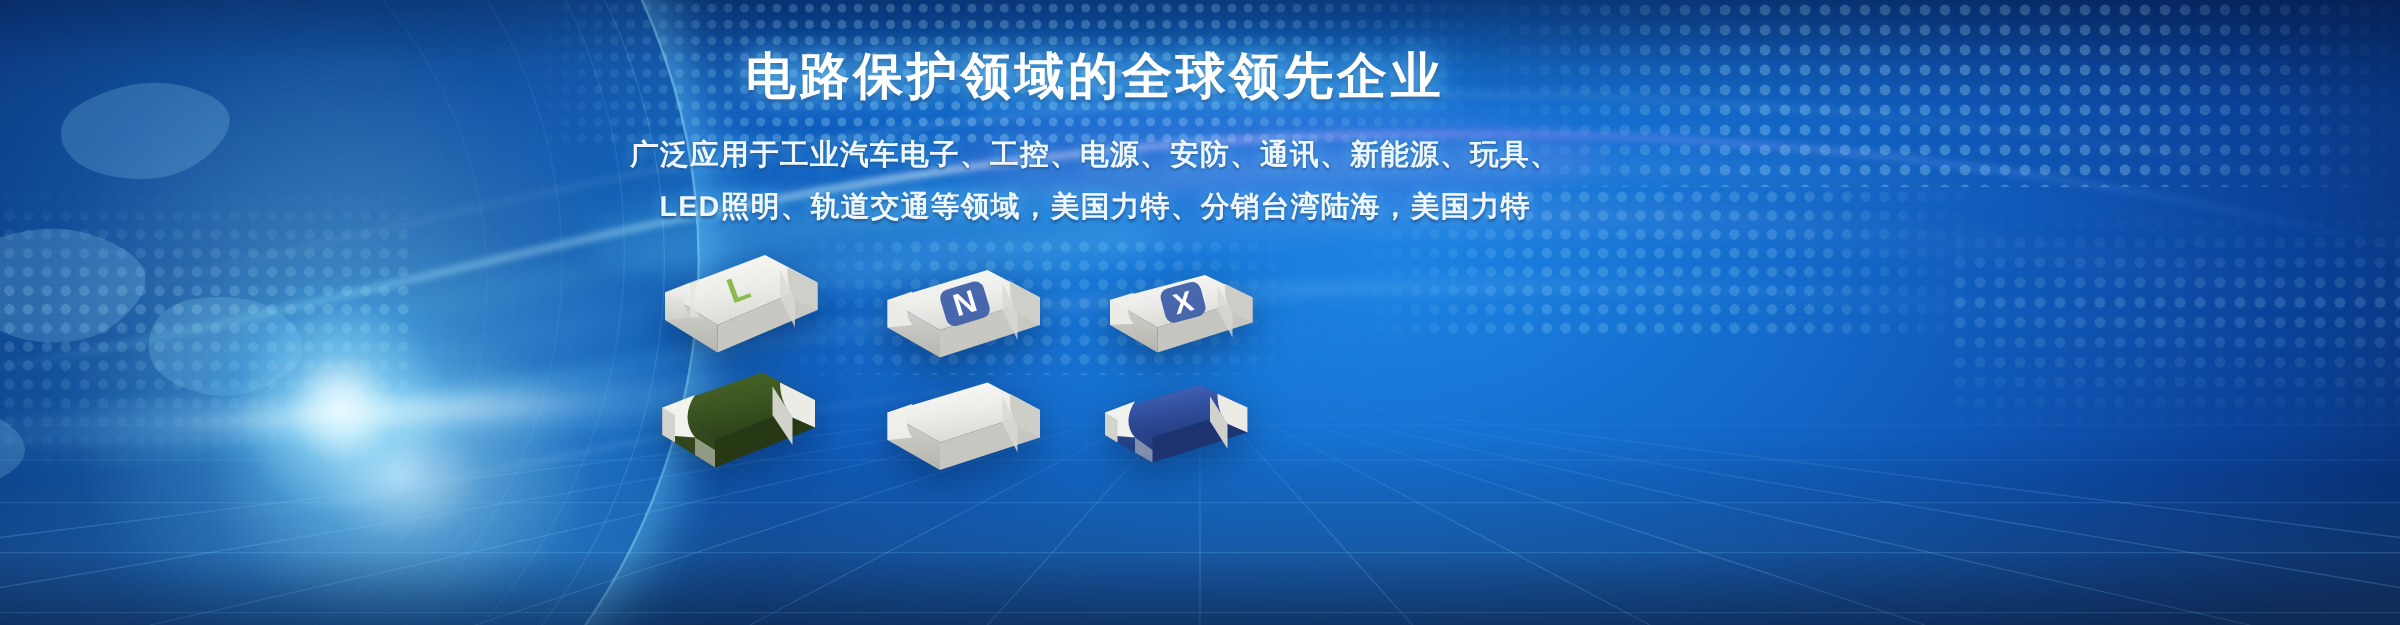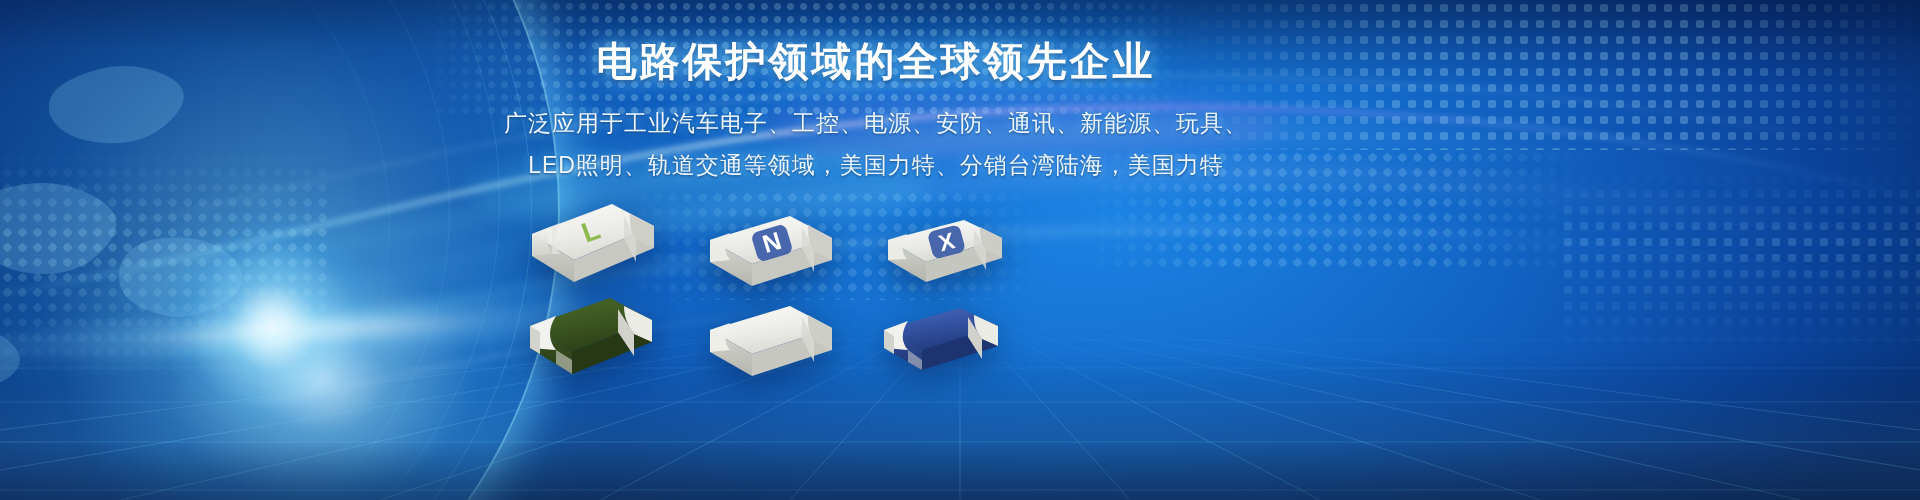--- a/index.html
+++ b/index.html
@@ -76,21 +76,21 @@
   
   .text-block{
     position:absolute;left:0;top:38px;width:1752px;text-align:center;z-index:8;
   }
   .headline{
     font-size:40px;font-weight:bold;color:#ffffff;letter-spacing:3px;
     text-shadow:0 0 18px rgba(120,210,255,.95),0 0 38px rgba(60,170,250,.75),0 2px 4px rgba(4,30,80,.8);
     line-height:1.15;margin:0;
   }
   .subline{
-    font-size:23px;color:#eef7ff;font-weight:normal;letter-spacing:1px;line-height:42px;
+    font-size:23px;color:#eef7ff;font-weight:bold;letter-spacing:1px;line-height:42px;
     text-shadow:0 0 10px rgba(90,190,255,.8),0 1px 3px rgba(5,35,90,.85);
     margin:0;
   }
   .sub-wrap{margin-top:18px;}
   
   .chips{position:absolute;left:0;top:0;width:1920px;height:500px;z-index:7;}
   .chip{position:absolute;}
   .chip svg{display:block;filter:drop-shadow(0 10px 16px rgba(2,22,62,.45));}
 </style>
 </head>

